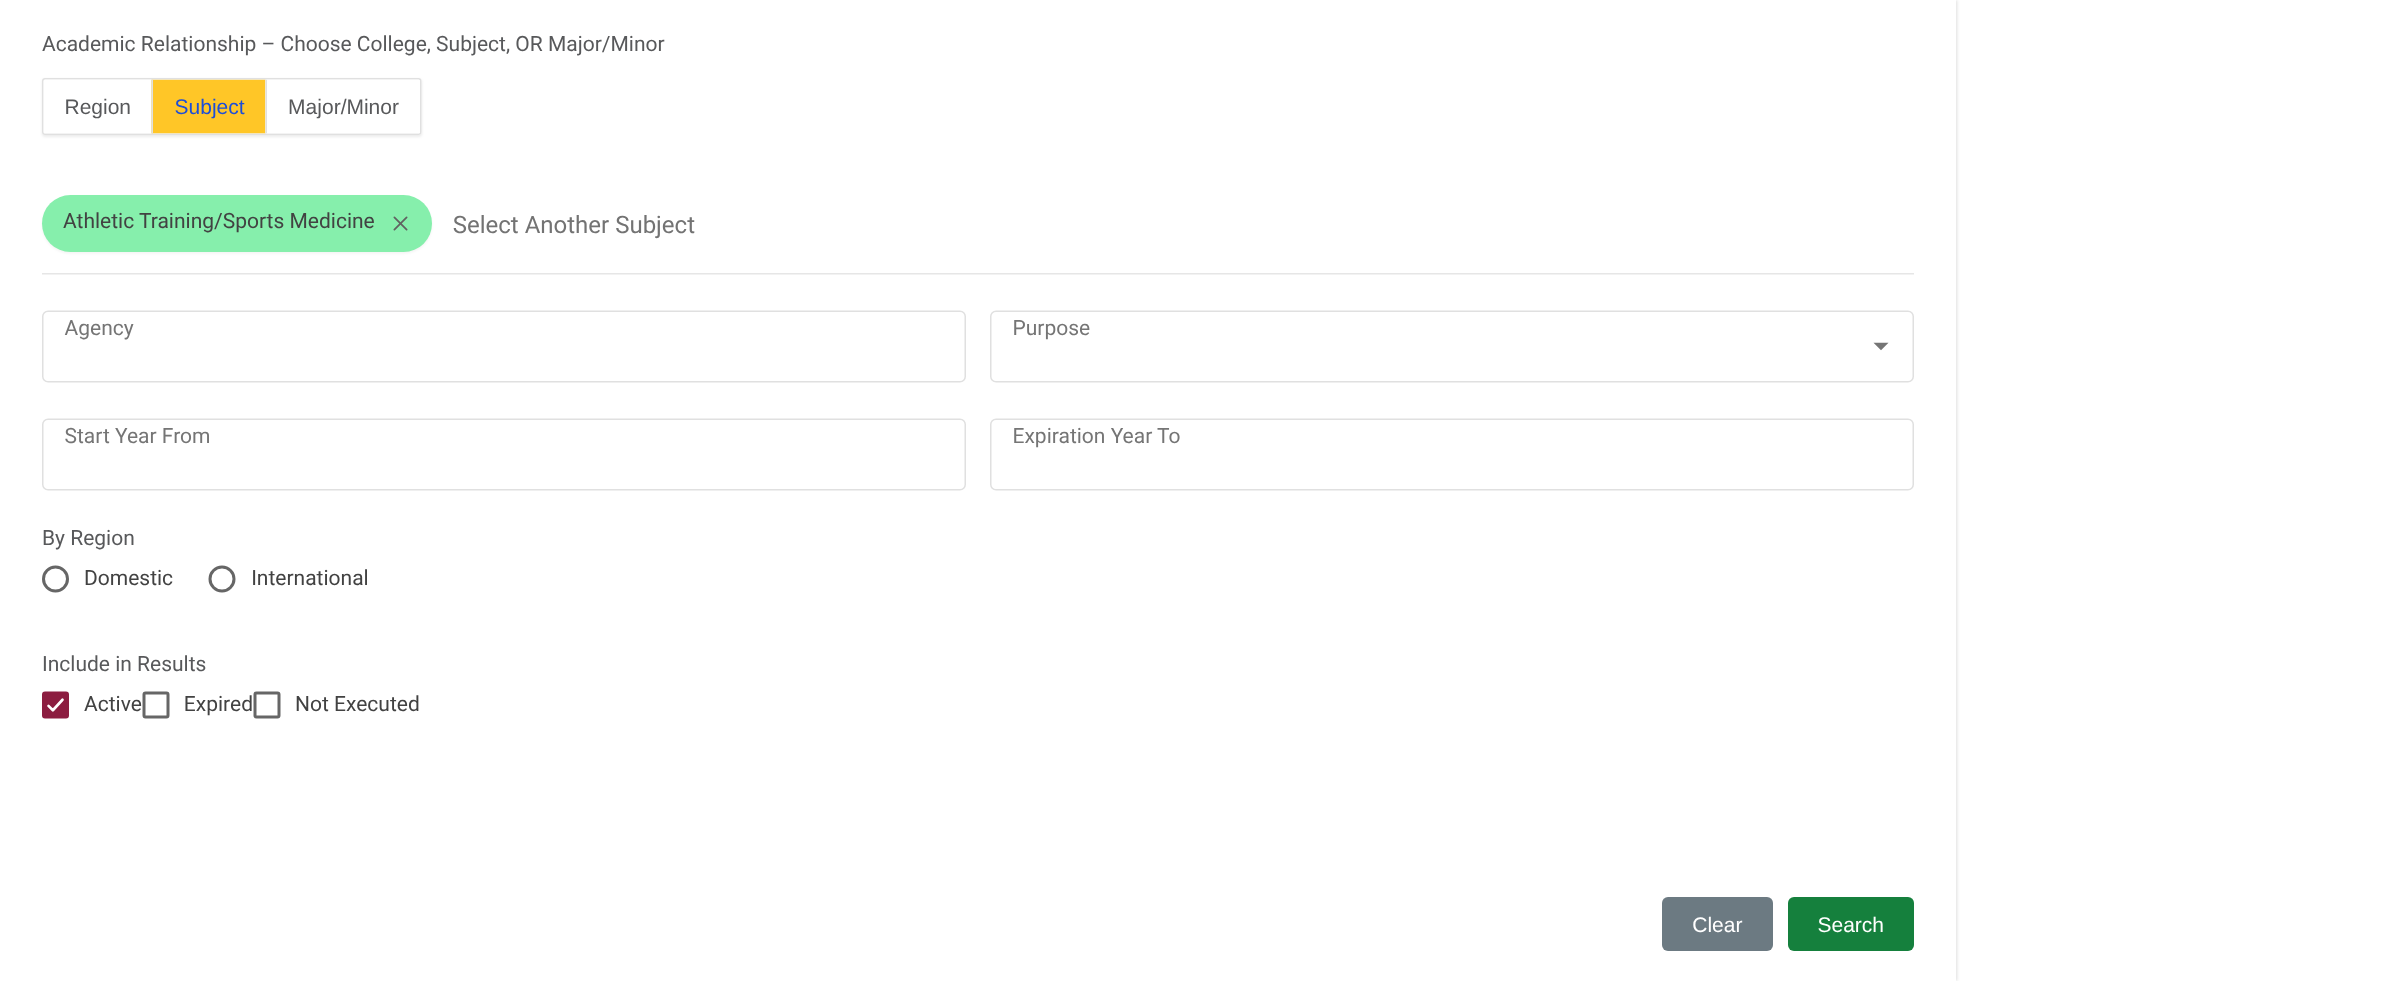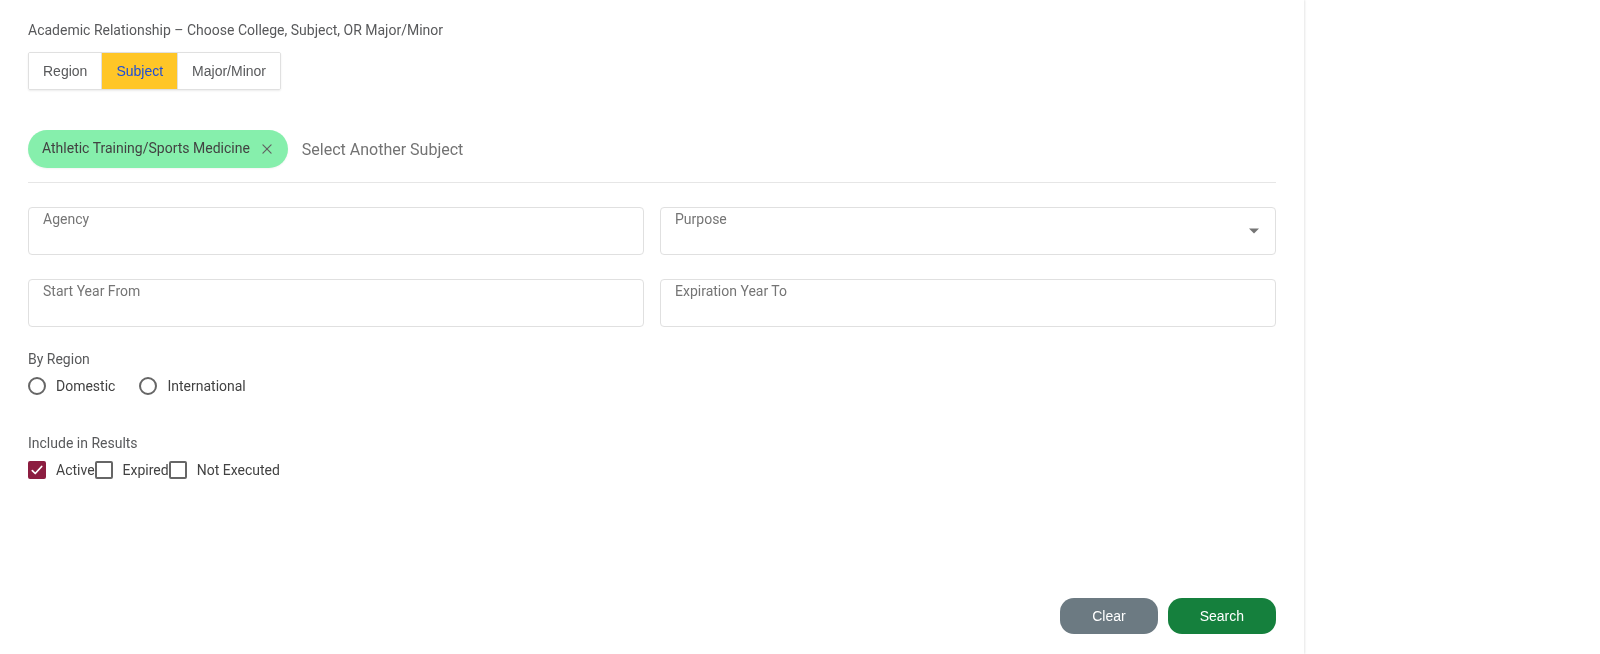--- a/index.html
+++ b/index.html
@@ -173,22 +173,22 @@
   
   .btn-row {
     position: absolute;
     right: 28px;
     bottom: 20px;
     display: flex;
     gap: 10px;
   }
   .btn {
     border: none;
-    border-radius: 14px;
-    padding: 10px 32px;
+    border-radius: 4px;
+    padding: 10px 20px;
     font-size: 14px;
     color: #fff;
     cursor: pointer;
   }
   .btn-clear { background: #6c7a82; }
   .btn-search { background: #15803d; }
 </style>
 </head>
 <body>
 

